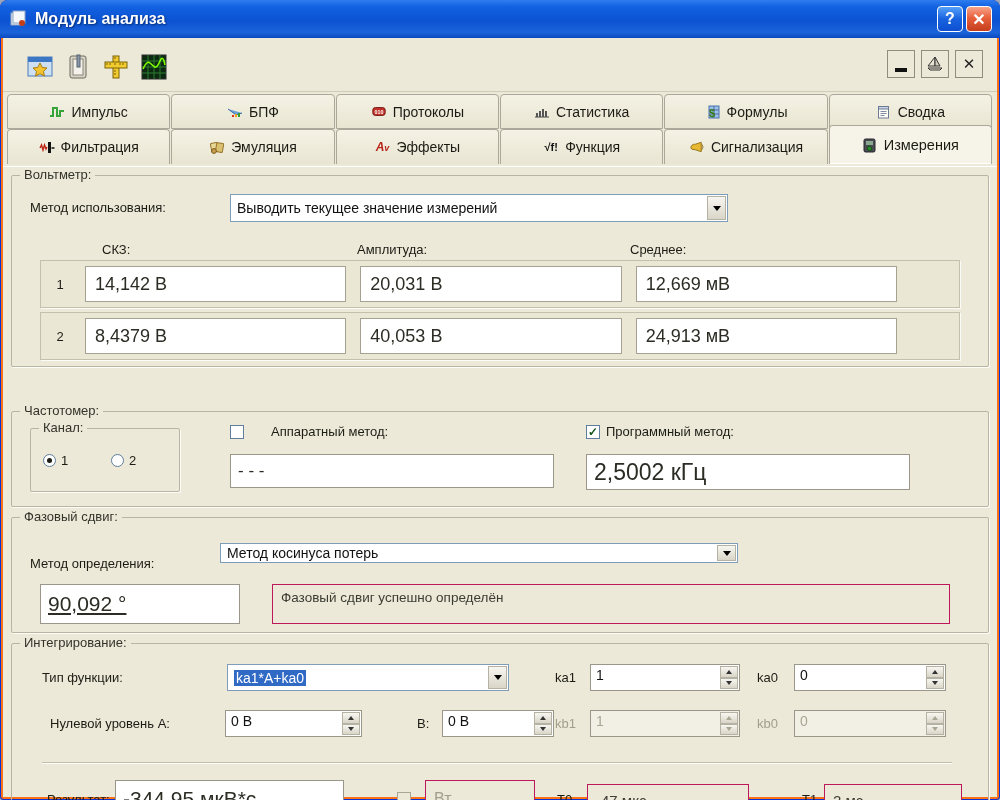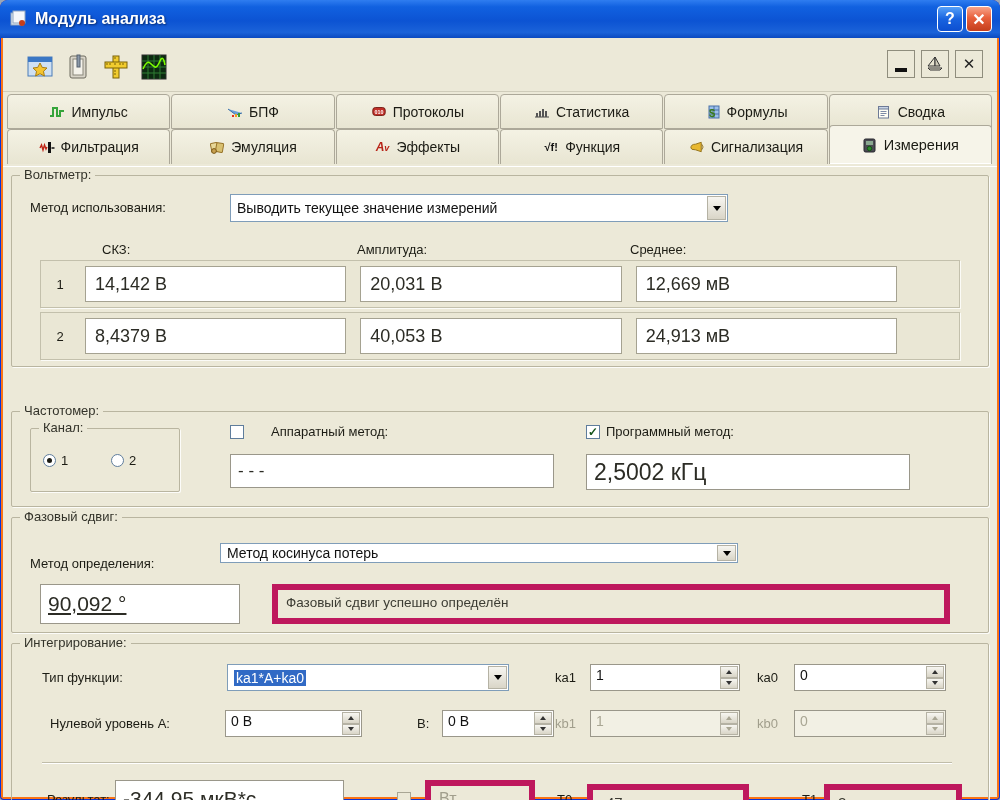--- a/index.html
+++ b/index.html
@@ -28,21 +28,21 @@
   .ticon{width:16px;height:16px;display:inline-flex;align-items:center;justify-content:center;font-size:12px;font-weight:bold;}
   
   .content{position:absolute;left:0;top:128px;right:0;bottom:0;border-top:1px solid #fff;}
   .group{position:absolute;border:1px solid #b9b5a0;border-radius:2px;box-shadow:1px 1px 0 rgba(255,255,255,.85);}
   .legend{position:absolute;top:-9px;left:8px;background:#ece9d8;padding:0 4px;font-size:13px;color:#33332a;}
   .lbl{position:absolute;font-size:13px;color:#1c1c14;white-space:nowrap;}
   .lbl.dis{color:#a19e8c;}
   .field{position:absolute;background:#fff;border:1px solid #9a978a;display:flex;align-items:center;padding:0 7px;font-size:17px;color:#2c2c25;white-space:nowrap;overflow:hidden;}
   .field.big{font-size:23px;text-align:right;}
   .field.huge{font-size:21px;}
-  .flat{position:absolute;background:#ece9d8;border:6px solid #be185d;display:flex;align-items:center;padding:12px 8px;font-size:13.5px;color:#3c3c33;}
+  .flat{position:absolute;background:#ece9d8;border:1px solid #be185d;display:flex;align-items:center;padding:12px 8px;font-size:13.5px;color:#3c3c33;}
   .flat.dis{color:#a19e8c;font-size:16px;}
   .combo{position:absolute;background:#fff;border:1px solid #7f9db9;display:flex;align-items:center;}
   .combo .ctext{flex:1;padding:0 6px;font-size:14px;color:#111;white-space:nowrap;overflow:hidden;}
   .combo .ctext .sel{background:#316ac5;color:#fff;padding:1px 2px;}
   .cbtn{width:19px;align-self:stretch;margin:1px;background:linear-gradient(180deg,#f7f6f1,#d9d5c7);border:1px solid #b5b2a4;display:flex;align-items:center;justify-content:center;}
   .arrow-d{width:0;height:0;border-left:4px solid transparent;border-right:4px solid transparent;border-top:5px solid #000;}
   
   .spin{position:absolute;background:#fff;border:1px solid #9a978a;display:flex;}
   .spin .stext{flex:1;padding:2px 5px;font-size:14px;color:#111;}
   .spin.dis{background:#f2f0e4;}

